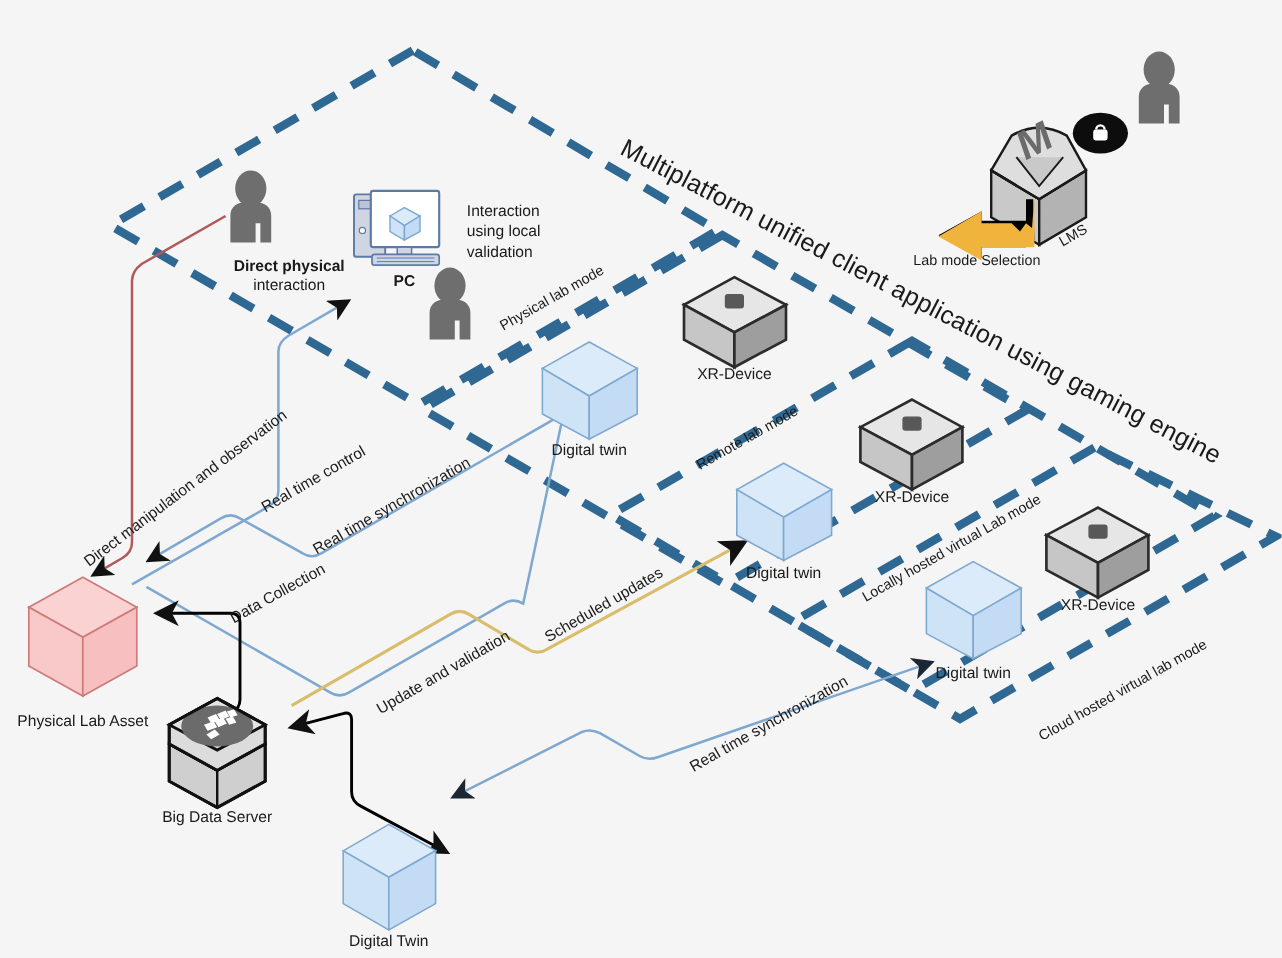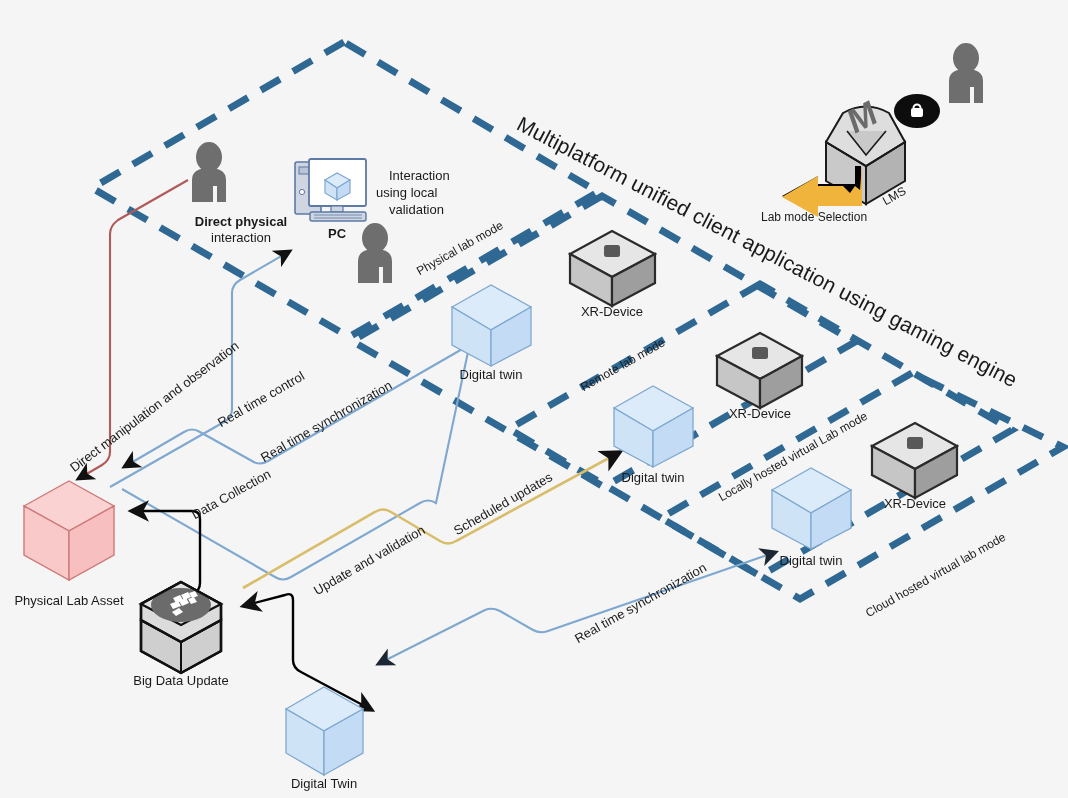--- a/index.html
+++ b/index.html
@@ -203,36 +203,36 @@
 </svg>
 
 <div class="lbl title-big" style="left:524px;top:112px;transform:rotate(27.5deg);transform-origin:0 0;">Multiplatform unified client application using gaming engine</div>
 
 <div class="lbl t12" style="left:414px;top:266px;transform:rotate(-29.5deg);transform-origin:0 0;">Physical  lab mode</div>
 <div class="lbl t12" style="left:578px;top:382px;transform:rotate(-29.5deg);transform-origin:0 0;">Remote lab mode</div>
 <div class="lbl t12" style="left:716px;top:492px;transform:rotate(-29.5deg);transform-origin:0 0;">Locally hosted virtual Lab mode</div>
 <div class="lbl t12" style="left:863px;top:608px;transform:rotate(-29.5deg);transform-origin:0 0;">Cloud hosted virtual lab mode</div>
 
 <div class="lbl t13 c" style="left:4px;top:593px;width:130px;">Physical Lab Asset</div>
-<div class="lbl t13 c" style="left:116px;top:673px;width:130px;">Big Data Update</div>
+<div class="lbl t13 c" style="left:116px;top:673px;width:130px;">Big Data Server</div>
 <div class="lbl t13 c" style="left:259px;top:776px;width:130px;">Digital Twin</div>
 <div class="lbl t13 c" style="left:426px;top:367px;width:130px;">Digital twin</div>
 <div class="lbl t13 c" style="left:588px;top:470px;width:130px;">Digital twin</div>
 <div class="lbl t13 c" style="left:746px;top:553px;width:130px;">Digital twin</div>
 <div class="lbl t13 c" style="left:272px;top:226px;width:130px;font-weight:bold;">PC</div>
 <div class="lbl t13 c" style="left:547px;top:274px;width:130px;margin-top:30px;">XR-Device</div>
 <div class="lbl t13 c" style="left:695px;top:376px;width:130px;margin-top:30px;">XR-Device</div>
 <div class="lbl t13 c" style="left:850px;top:466px;width:130px;margin-top:30px;">XR-Device</div>
 <div class="lbl t12" style="left:880px;top:196px;transform:rotate(-29.5deg);transform-origin:0 0;">LMS</div>
 
 <div class="lbl t13 c" style="left:176px;top:214px;width:130px;font-weight:bold;">Direct physical</div>
 <div class="lbl t13 c" style="left:176px;top:230px;width:130px;">interaction</div>
 
 <div class="lbl t13" style="left:389px;top:168px;">Interaction</div>
-<div class="lbl t13" style="left:376px;top:185px;">using local</div>
+<div class="lbl t13" style="left:389px;top:185px;">using local</div>
 <div class="lbl t13" style="left:389px;top:202px;">validation</div>
 
 <div class="lbl t12" style="left:761px;top:210px;">Lab mode Selection</div>
 
 <div class="lbl t13" style="left:67px;top:463px;transform:rotate(-37deg);transform-origin:0 0;">Direct manipulation and observation</div>
 <div class="lbl t13" style="left:215px;top:417px;transform:rotate(-30deg);transform-origin:0 0;">Real time control</div>
 <div class="lbl t13" style="left:258px;top:452px;transform:rotate(-30deg);transform-origin:0 0;">Real time synchronization</div>
 <div class="lbl t13" style="left:189px;top:509px;transform:rotate(-29deg);transform-origin:0 0;">Data Collection</div>
 <div class="lbl t13" style="left:451px;top:525px;transform:rotate(-30deg);transform-origin:0 0;">Scheduled updates</div>
 <div class="lbl t13" style="left:311px;top:585px;transform:rotate(-30deg);transform-origin:0 0;">Update and validation</div>

